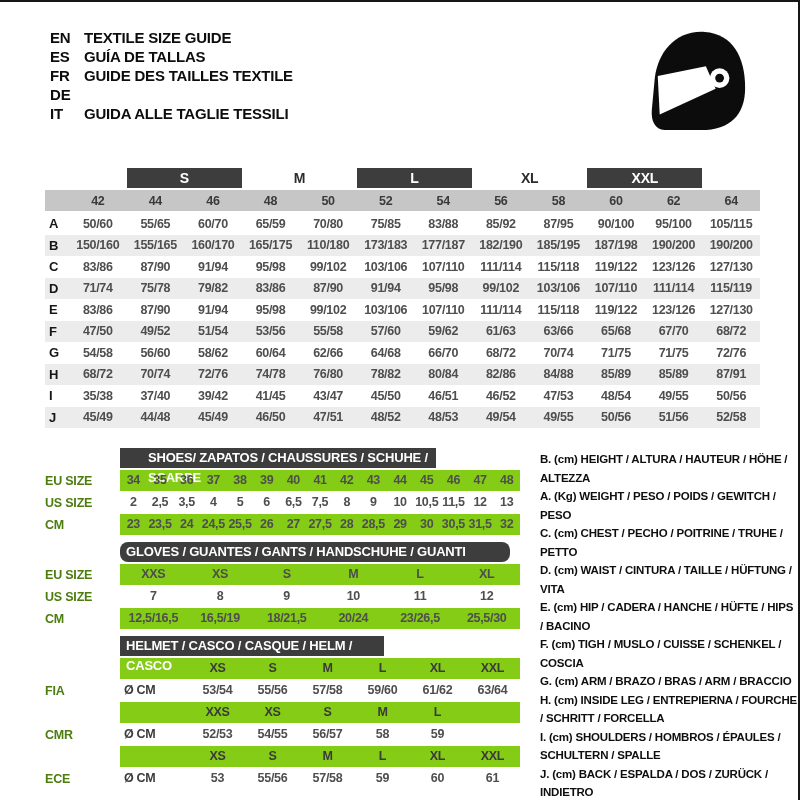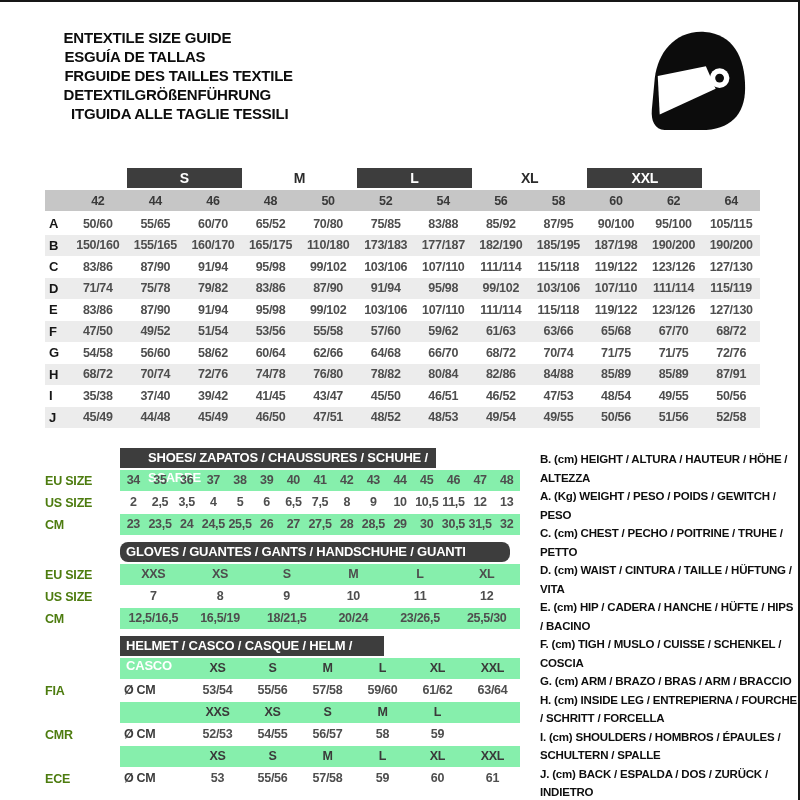--- a/index.html
+++ b/index.html
@@ -4,21 +4,21 @@
 <style>
   html,body{margin:0;padding:0;background:#fff;}
   .page{
     position:relative;width:800px;height:800px;background:#fff;
     border-top:2px solid #161616;border-right:2px solid #161616;box-sizing:border-box;
     font-family:"Liberation Sans",sans-serif;overflow:hidden;
   }
   
   .header{position:relative;height:140px;padding:26px 0 0 50px;box-sizing:border-box;}
   .lang-row{display:flex;font-weight:bold;font-size:15px;line-height:19px;letter-spacing:-0.2px;color:#0d0d0d;}
-  .lang-code{width:34px;flex:0 0 34px;text-align:right;}
+  .lang-code{width:34px;flex:0 0 34px;}
   .helmet-svg{position:absolute;top:24px;right:46px;width:108px;height:112px;}
   
   .main-table{width:715px;margin:26px 0 0 45px;border-collapse:collapse;table-layout:fixed;
     font-weight:bold;font-size:12.5px;letter-spacing:-0.3px;}
   .main-table td{padding:0;text-align:center;height:21px;color:#4e4e4e;}
   .main-table tr.group-row td{height:20px;font-size:14px;color:#2c2c2c;border-bottom:2px solid #fff;}
   .main-table tr.group-row td.boxed{background:#3d3d3d;color:#fff;}
   .main-table tr.num-row td{background:#c6c6c6;color:#3a3a3a;border-bottom:2px solid #fff;}
   .main-table tr.data-row td{height:21.5px;}
   .main-table tr.data-row.stripe td{background:#ececec;}
@@ -31,21 +31,21 @@
   .label-col .spacer{height:22px;}
   .label-col .lbl{height:22px;line-height:22px;}
   .block-content{width:400px;flex:0 0 400px;}
   .title-bar{height:20px;background:#3d3d3d;color:#fff;font-weight:bold;font-size:13px;
     line-height:20px;padding-left:6px;letter-spacing:-0.2px;margin-bottom:2px;box-sizing:border-box;}
   .shoes .title-bar{width:316px;padding-left:28px;}
   .gloves .title-bar{width:390px;border-radius:8px;}
   .helm .title-bar{width:264px;}
   .srow{display:flex;height:21px;line-height:21px;font-weight:bold;font-size:12.5px;
     color:#4e4e4e;margin-bottom:1px;letter-spacing:-0.3px;}
-  .srow.shaded{background:#86efac;}
+  .srow.shaded{background:#84cc16;}
   .srow .c{flex:1;text-align:center;overflow:hidden;}
   .srow .c0{flex:0 0 66px;text-align:left;padding-left:4px;color:#3c3c3c;}
   .srow.sizes-row .c{color:#3a3a3a;}
   
   .legend{padding:2px 0 0 13px;width:258px;font-weight:bold;font-size:11.5px;
     line-height:18.5px;color:#0e0e0e;letter-spacing:-0.2px;}
 </style>
 </head>
 <body>
 
@@ -60,21 +60,20 @@
       <div class="lang-row">
         <span class="lang-code">ES</span>
         <span class="lang-label">GUÍA DE TALLAS</span>
       </div>
       <div class="lang-row">
         <span class="lang-code">FR</span>
         <span class="lang-label">GUIDE DES TAILLES TEXTILE</span>
       </div>
       <div class="lang-row">
         <span class="lang-code">DE</span>
-        <span class="lang-label">TEXTILGRÖßENFÜHRUNG</span>
       </div>
       <div class="lang-row">
         <span class="lang-code">IT</span>
         <span class="lang-label">GUIDA ALLE TAGLIE TESSILI</span>
       </div>
     </div>
     <svg class="helmet-svg" viewBox="0 0 110 112">
       <path d="M62,5 C32,3 14,26 11,52 L8,84 C7,96 11,104 21,105 L58,105 C88,105 103,89 103,62 C103,30 90,7 62,5 Z" fill="#0c0c0c"></path>
       <polygon points="14,50 63,40 73,63 16,89" fill="#ffffff"></polygon>
       <circle cx="77" cy="52" r="10" fill="#ffffff"></circle>
@@ -122,21 +121,21 @@
           <td>58</td>
           <td>60</td>
           <td>62</td>
           <td>64</td>
         </tr>
         <tr class="data-row">
           <td class="letter-cell">A</td>
           <td>50/60</td>
           <td>55/65</td>
           <td>60/70</td>
-          <td>65/52</td>
+          <td>65/59</td>
           <td>70/80</td>
           <td>75/85</td>
           <td>83/88</td>
           <td>85/92</td>
           <td>87/95</td>
           <td>90/100</td>
           <td>95/100</td>
           <td>105/115</td>
         </tr>
         <tr class="data-row stripe">

